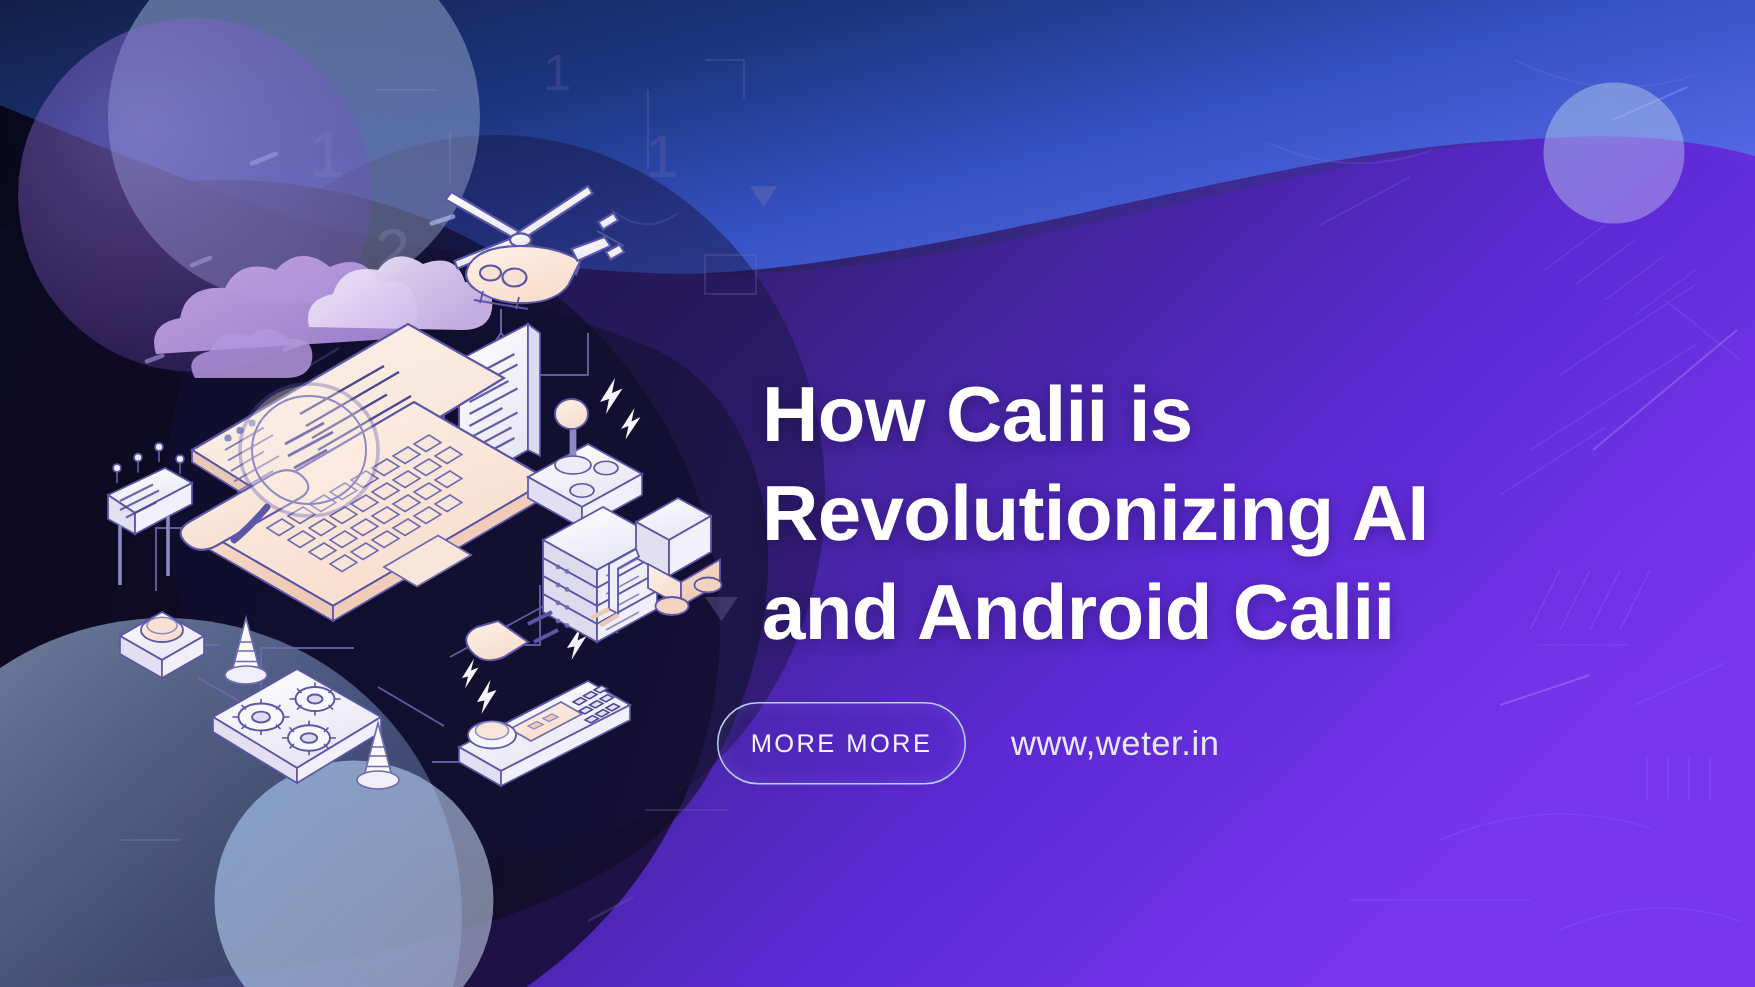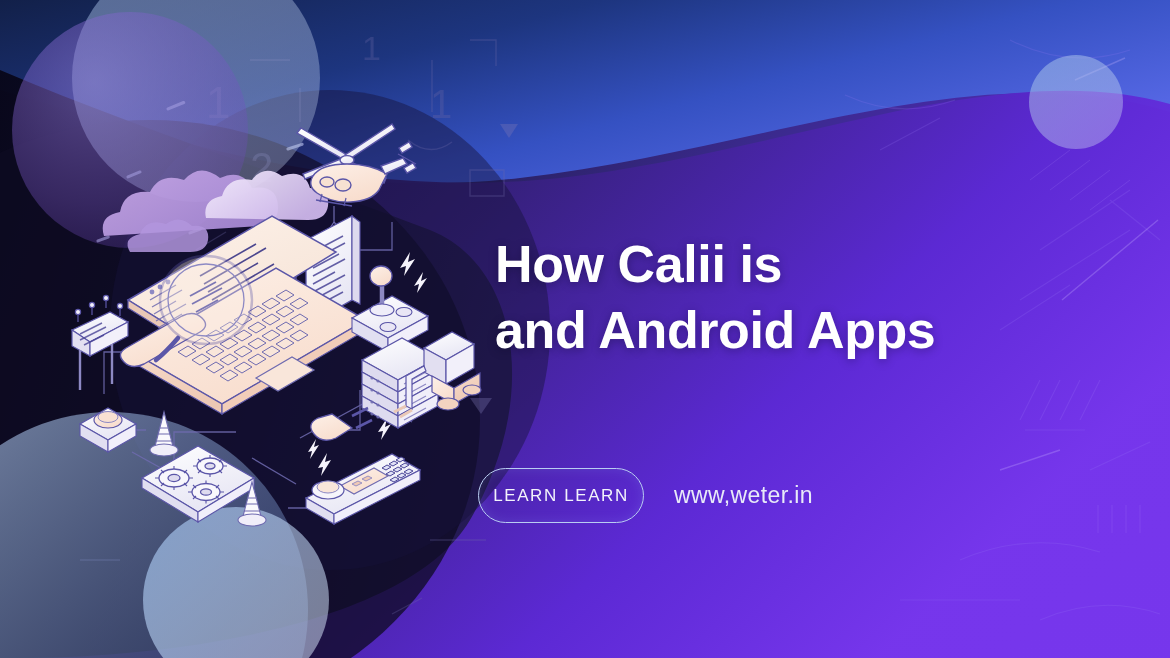--- a/index.html
+++ b/index.html
@@ -27,21 +27,21 @@
 
   
   #text-block {
     position: absolute;
     left: 492px;
     top: 228px;
     z-index: 6;
     width: 560px;
   }
   #headline {
-    margin: 3px;
+    margin: 16px;
     color: #ffffff;
     font-size: 52px;
     font-weight: bold;
     line-height: 66px;
     letter-spacing: -0.4px;
     text-shadow: 0 2px 10px rgba(12,8,40,0.35);
   }
   #headline .hl-line { display: block; white-space: nowrap; }
 
   #cta-row {
@@ -582,22 +582,23 @@
     </g>
 
     <g opacity="0">
       <rect x="0" y="0" width="1" height="1" fill="none"></rect>
     </g>
   </svg>
 
   <div id="text-block">
     <h1 id="headline">
       <span class="hl-line">How Calii is</span>
-      <span class="hl-line">and Android Apps</span>
+      <span class="hl-line">Revolutionizing AI</span>
+      <span class="hl-line">and Android Calii</span>
     </h1>
   </div>
 
   <div id="cta-row">
-    <button id="learn-more-button" type="button">LEARN LEARN</button>
+    <button id="learn-more-button" type="button">MORE MORE</button>
     <span id="website-url">www,weter.in</span>
   </div>
 
 </div>
 
 </body></html>

